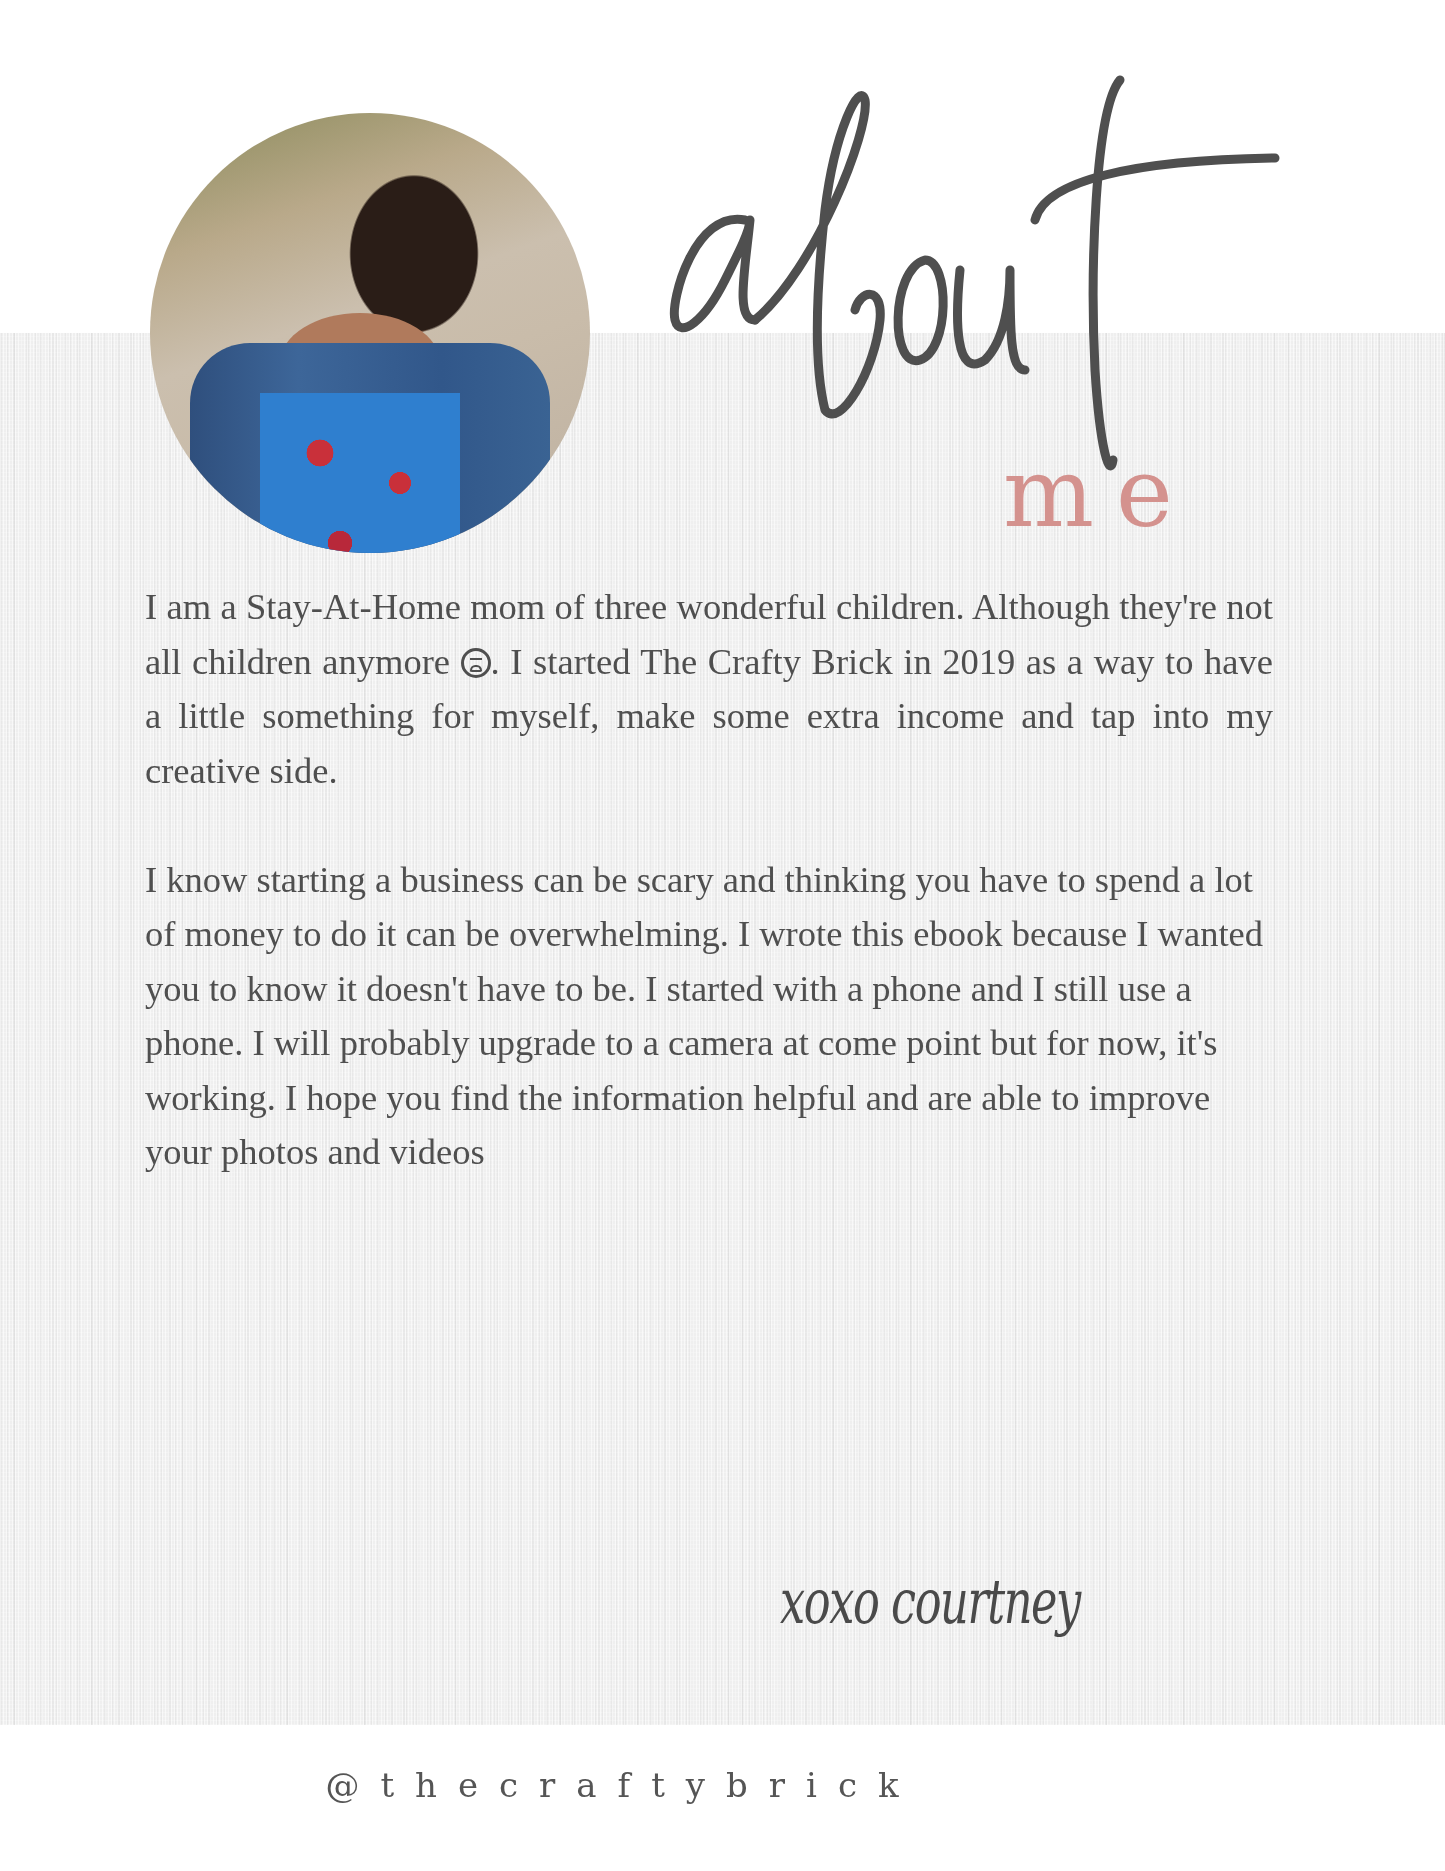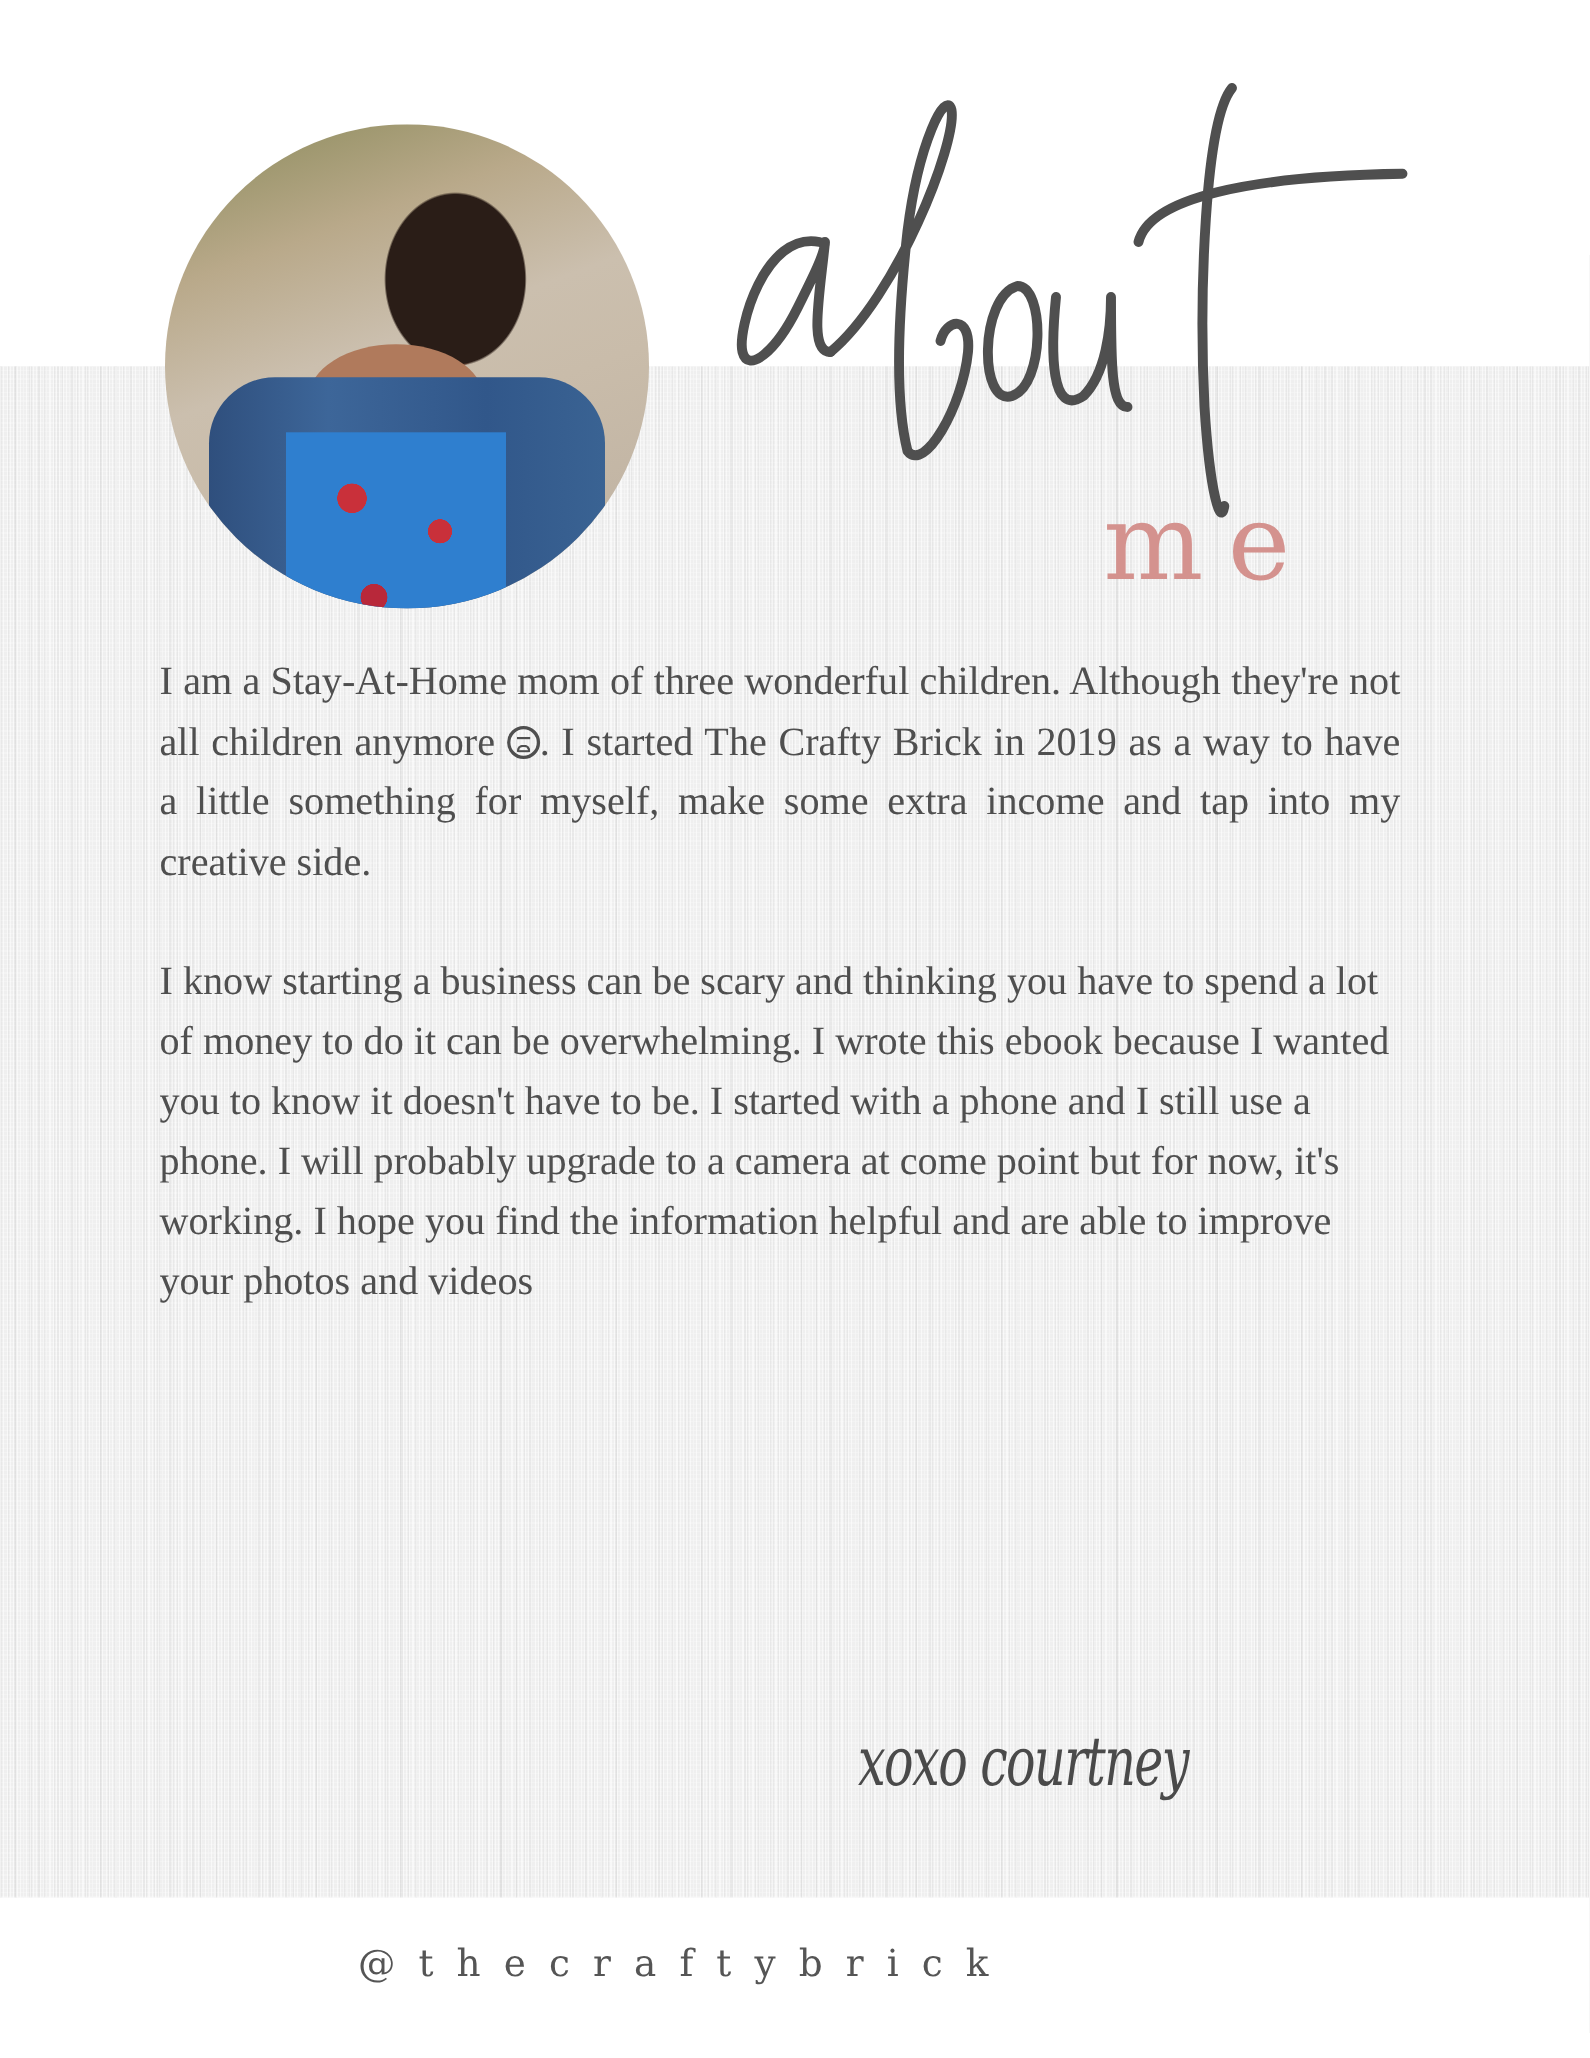--- a/index.html
+++ b/index.html
@@ -30,21 +30,21 @@
       radial-gradient(circle 14px at 80% 85%, #d8b030 60%, rgba(0,0,0,0) 62%),
       #2f7fcf; }
   .photo .skin { position:absolute; left:130px; top:200px; width:160px; height:100px; background:#b07a5c; border-radius:50% 50% 10px 10px; }
   .about-title {
     position:absolute; left:665px; top:70px; width:700px; height:420px;
   }
   .me-title {
     position:absolute; left:955px; top:445px; font-family:"DejaVu Serif", serif; font-size:96px; color:#d4928e; letter-spacing:22px; line-height:1; font-weight:normal;margin-left:48px;
   }
   .body-text {
-    position:absolute; left:145px; top:592px; width:1128px;
+    position:absolute; left:145px; top:580px; width:1128px;
     font-family:"Liberation Serif", serif; font-size:36.5px; line-height:54.5px; color:#4f4f4f; text-align:justify;
   }
   .body-text p { margin:0 0 54.5px 0; }
   .body-text p:last-child { margin-bottom:0; text-align:left;margin-top:24px; }
   .signoff {
     position:absolute; left:780px; top:1565px; font-family:"DejaVu Serif", serif; font-style:italic; font-size:62px; color:#4a4a4a; transform:scaleX(0.72); transform-origin:left; letter-spacing:-2px;
   }
   .handle {
     position:absolute; left:0; top:1765px; width:1245px; text-align:center;
     font-family:"DejaVu Serif", serif; font-size:34px; color:#555555; letter-spacing:21px; padding-left:0;

